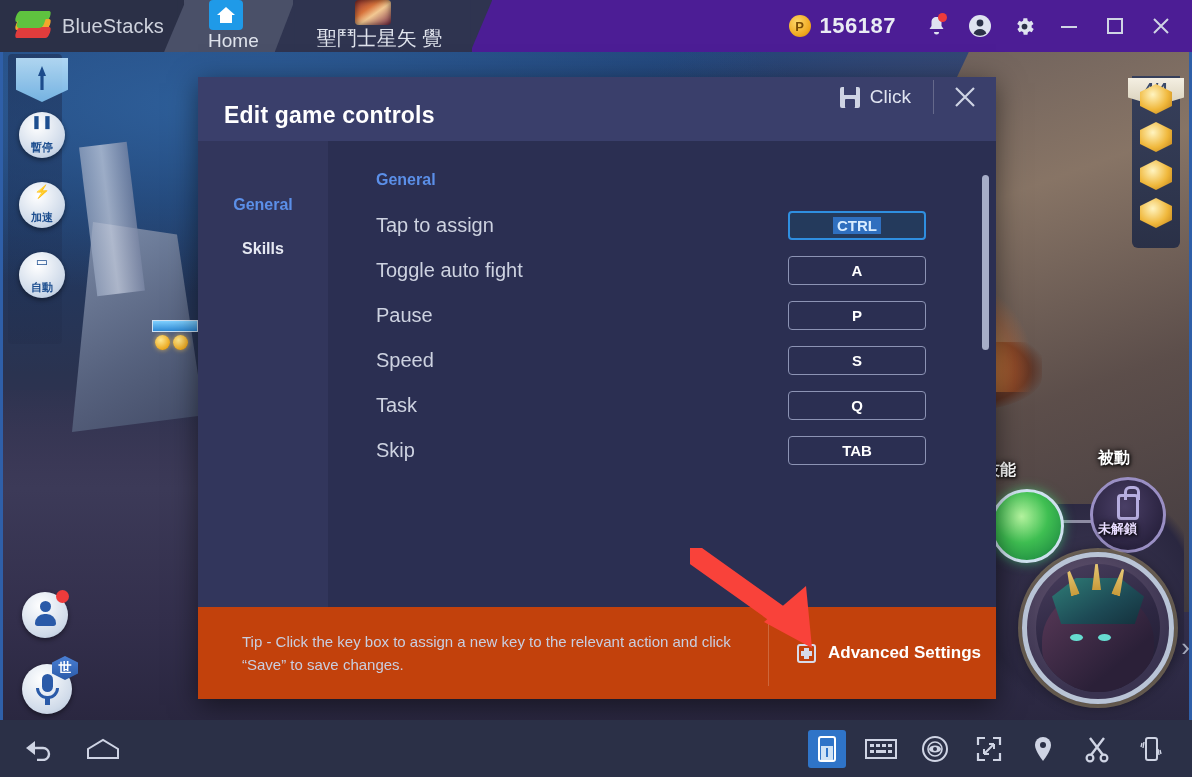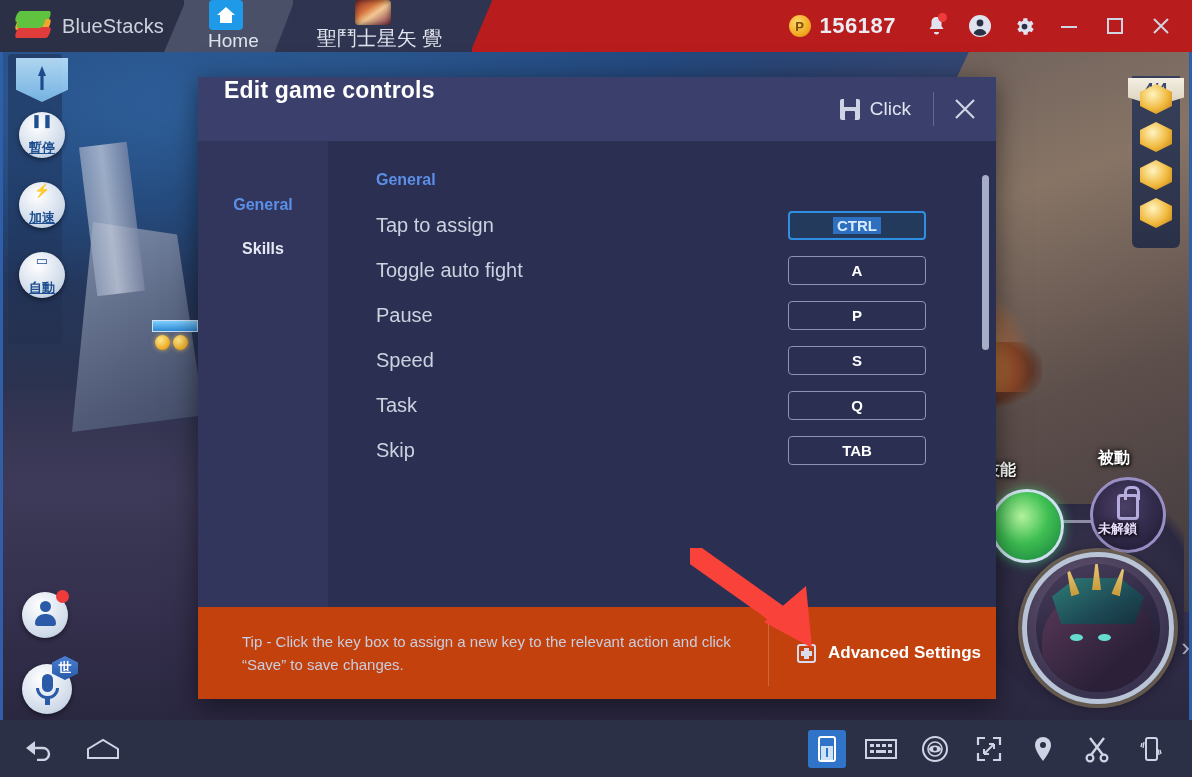--- a/index.html
+++ b/index.html
@@ -8,21 +8,21 @@
     overflow: hidden;
     background: #1b1f33;
     font-family: "Liberation Sans", sans-serif;
     -webkit-font-smoothing: antialiased;
   }
   #root { position: relative; width: 1192px; height: 777px; }
 
   
   .titlebar {
     position: absolute; left: 0; top: 0; width: 1192px; height: 52px;
-    background: #b91c1c;
+    background: #4c1d95;
     display: flex; align-items: center;
   }
   .tb-brand {
     position: relative; display: flex; align-items: center;
     height: 52px; padding: 0 34px 0 16px;
     background: #2b3047;
   }
   .tb-brand::after {
     content: ""; position: absolute; right: -1px; top: 0;
     width: 22px; height: 52px;
@@ -139,22 +139,22 @@
   .rail-arrow { position:absolute; left: 8px; top: 4px; width: 52px; height: 44px;
       background: linear-gradient(180deg,#bfe6ff,#7fc0ee);
       clip-path: polygon(0 0, 100% 0, 100% 72%, 50% 100%, 0 72%); opacity:.9; }
   .rail-arrow::after { content:""; position:absolute; left: 22px; top: 8px; width: 8px; height: 24px;
       background: #1d4e8f; clip-path: polygon(50% 0, 100% 42%, 70% 42%, 70% 100%, 30% 100%, 30% 42%, 0 42%); }
   .rail-btn { position:absolute; left: 11px; width: 46px; height: 46px; border-radius: 50%;
       background: radial-gradient(circle at 40% 30%, #ffffff, #ccd8e8 70%, #a9b9cd);
       display:flex; flex-direction:column; align-items:center; justify-content:center;
       box-shadow: 0 2px 5px rgba(0,0,0,.45); }
   .rail-btn .gl { color:#1d4e8f; font-size: 13px; line-height: 1; }
-  .rail-btn .cn { color:#1d4e8f; font-size: 13px; font-weight: bold; line-height: 1.1; margin-top: 14px;
-      font-family: "DejaVu Sans", sans-serif; text-decoration: underline; }
+  .rail-btn .cn { color:#1d4e8f; font-size: 11px; font-weight: bold; line-height: 1.1; margin-top: 14px;
+      font-family: "DejaVu Sans", sans-serif; }
   .rail-b1 { top: 58px; } .rail-b2 { top: 128px; } .rail-b3 { top: 198px; }
 
   .hp-bar { position:absolute; left: 152px; top: 268px; width: 46px; height: 12px;
       border: 1px solid #cfe3f5; background: linear-gradient(180deg,#7fd0ff,#2e8ad6); }
   .coins { position:absolute; left: 155px; top: 283px; display:flex; gap: 3px; }
   .coin { width: 15px; height: 15px; border-radius: 50%;
       background: radial-gradient(circle at 38% 34%, #ffe88f, #eda91f 70%, #b97d0d);
       box-shadow: 0 0 5px rgba(255,200,80,.7); }
 
   
@@ -213,21 +213,21 @@
       background: linear-gradient(180deg,#4a7fd4,#2a5aa8);
       clip-path: polygon(50% 0, 100% 27%, 100% 73%, 50% 100%, 0 73%, 0 27%);
       color:#fff; font-size: 13px; font-weight:bold; text-align:center; line-height: 23px;
       font-family: "DejaVu Sans", sans-serif; }
 
   .nav-arrow { position:absolute; right: 2px; top: 580px; color:#cfd6e4; font-size: 26px; opacity:.75; }
 
   
   .modal { position:absolute; left: 198px; top: 77px; width: 798px; height: 622px;
       background: #2b2f52; box-shadow: 0 6px 26px rgba(0,0,0,.5); }
-  .modal-header { height: 64px; background: #3a3f6b; display:flex; align-items:flex-start; padding: 0 0 4px 26px; }
+  .modal-header { height: 64px; background: #3a3f6b; display:flex; align-items:flex-end; padding: 0 0 12px 26px; }
   .modal-title { color:#ffffff; font-size: 23px; font-weight: bold; letter-spacing: .2px; }
   .modal-actions { margin-left:auto; display:flex; align-items:center; height: 64px; }
   .save-btn { display:flex; align-items:center; gap: 10px; color:#dfe3f0; font-size: 19px;
       padding: 0 22px 0 0; }
   .floppy { width: 20px; height: 21px; background:#cfd4e4; border-radius: 2px; position:relative; }
   .floppy::before { content:""; position:absolute; left: 4px; top: 0; width: 12px; height: 8px; background:#3a3f6b; }
   .floppy::after { content:""; position:absolute; left: 5px; top: 12px; width: 10px; height: 9px;
       background:#3a3f6b; border-radius: 1px; }
   .hdr-div { width: 1px; height: 34px; background: rgba(255,255,255,.22); }
   .close-x { width: 62px; height: 64px; display:flex; align-items:center; justify-content:center; }

